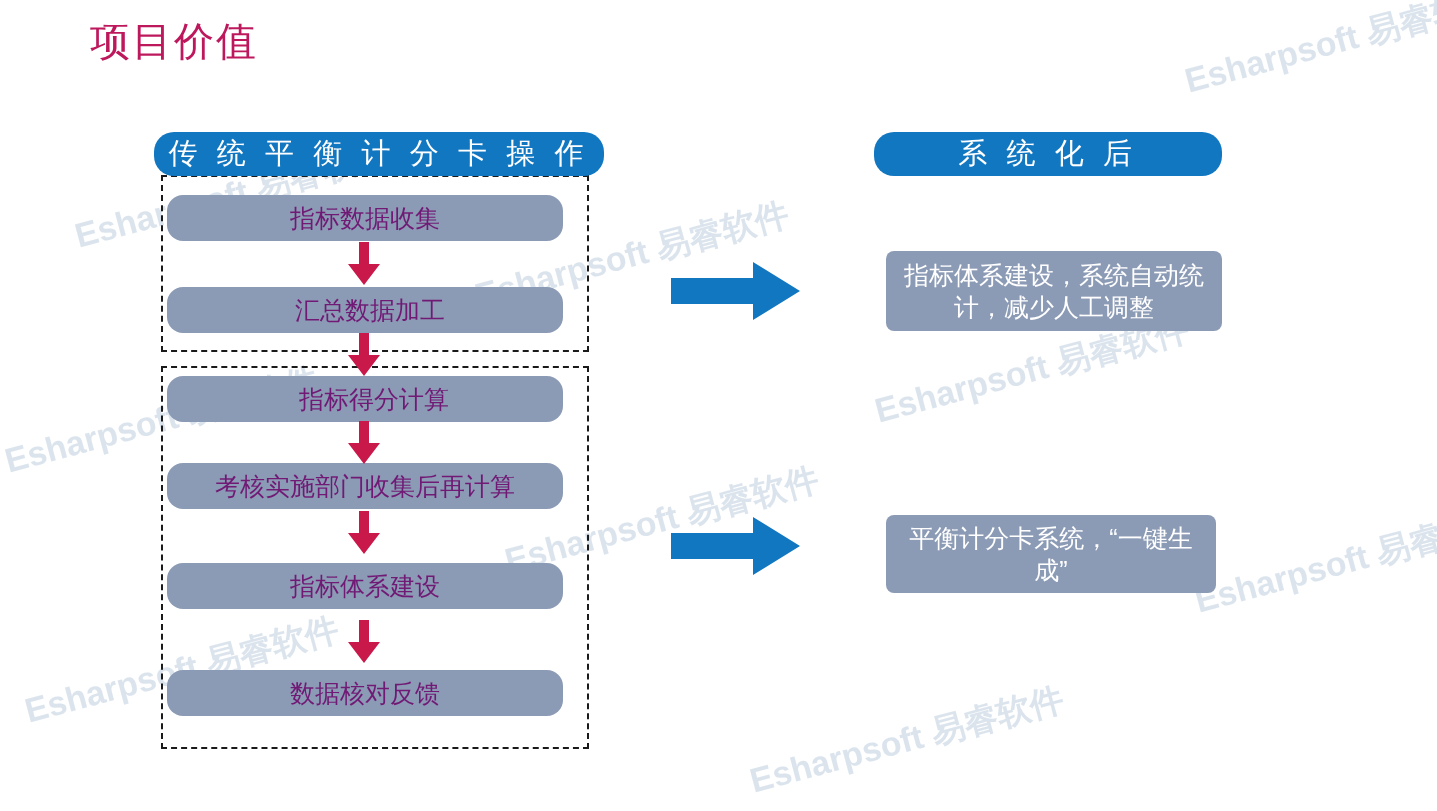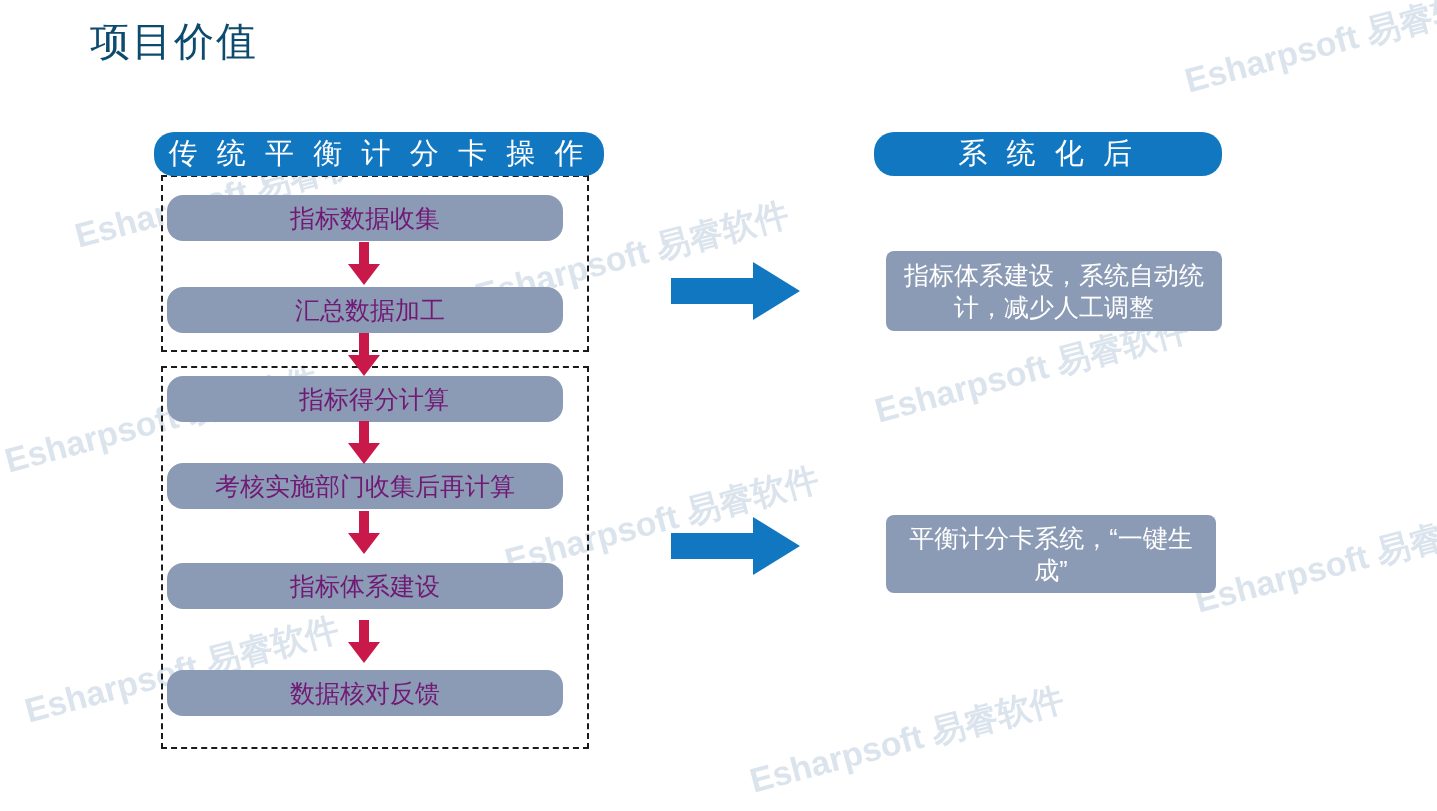--- a/index.html
+++ b/index.html
@@ -32,21 +32,21 @@
     transform-origin: left top;
     opacity: .9;
   }
 
   
   .page-title {
     position: absolute;
     left: 90px;
     top: 14px;
     font-size: 40px;
-    color: #0c4a6e;
+    color: #be185d;
     font-family: "Liberation Sans", sans-serif;
     letter-spacing: 2px;
     z-index: 10;
   }
 
   
   .col-header {
     position: absolute;
     background: #1277c1;
     color: #ffffff;

